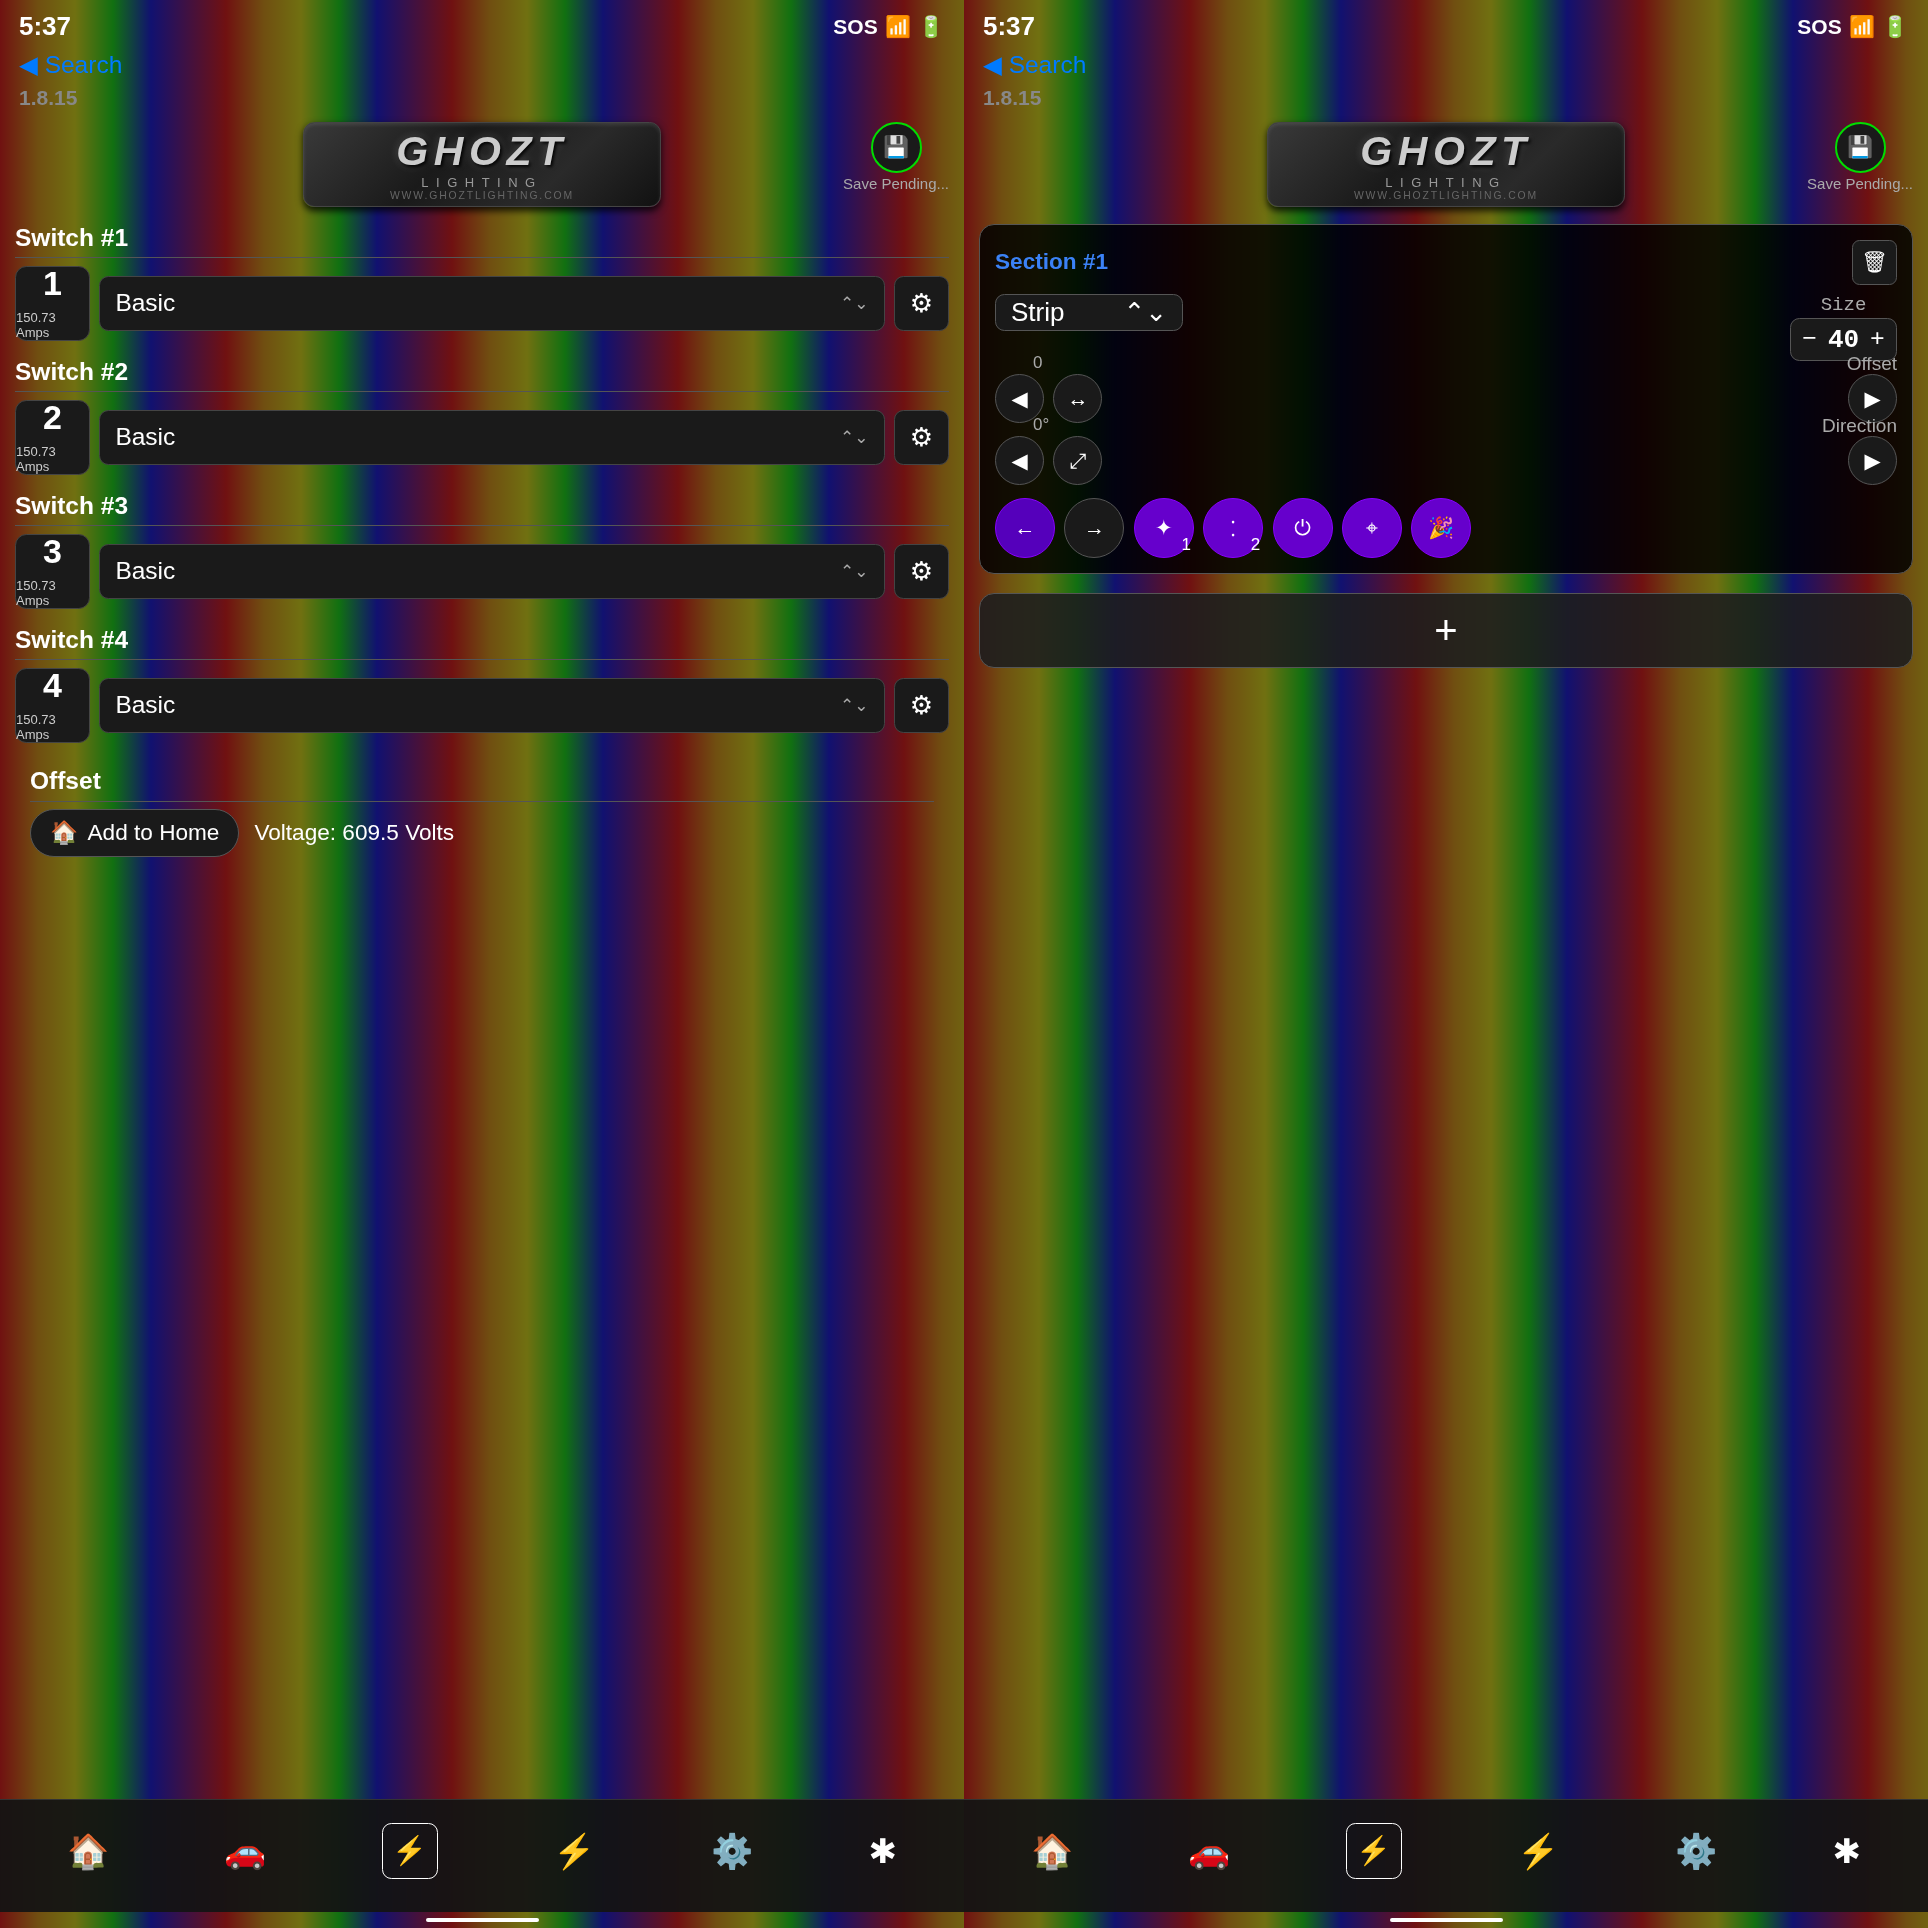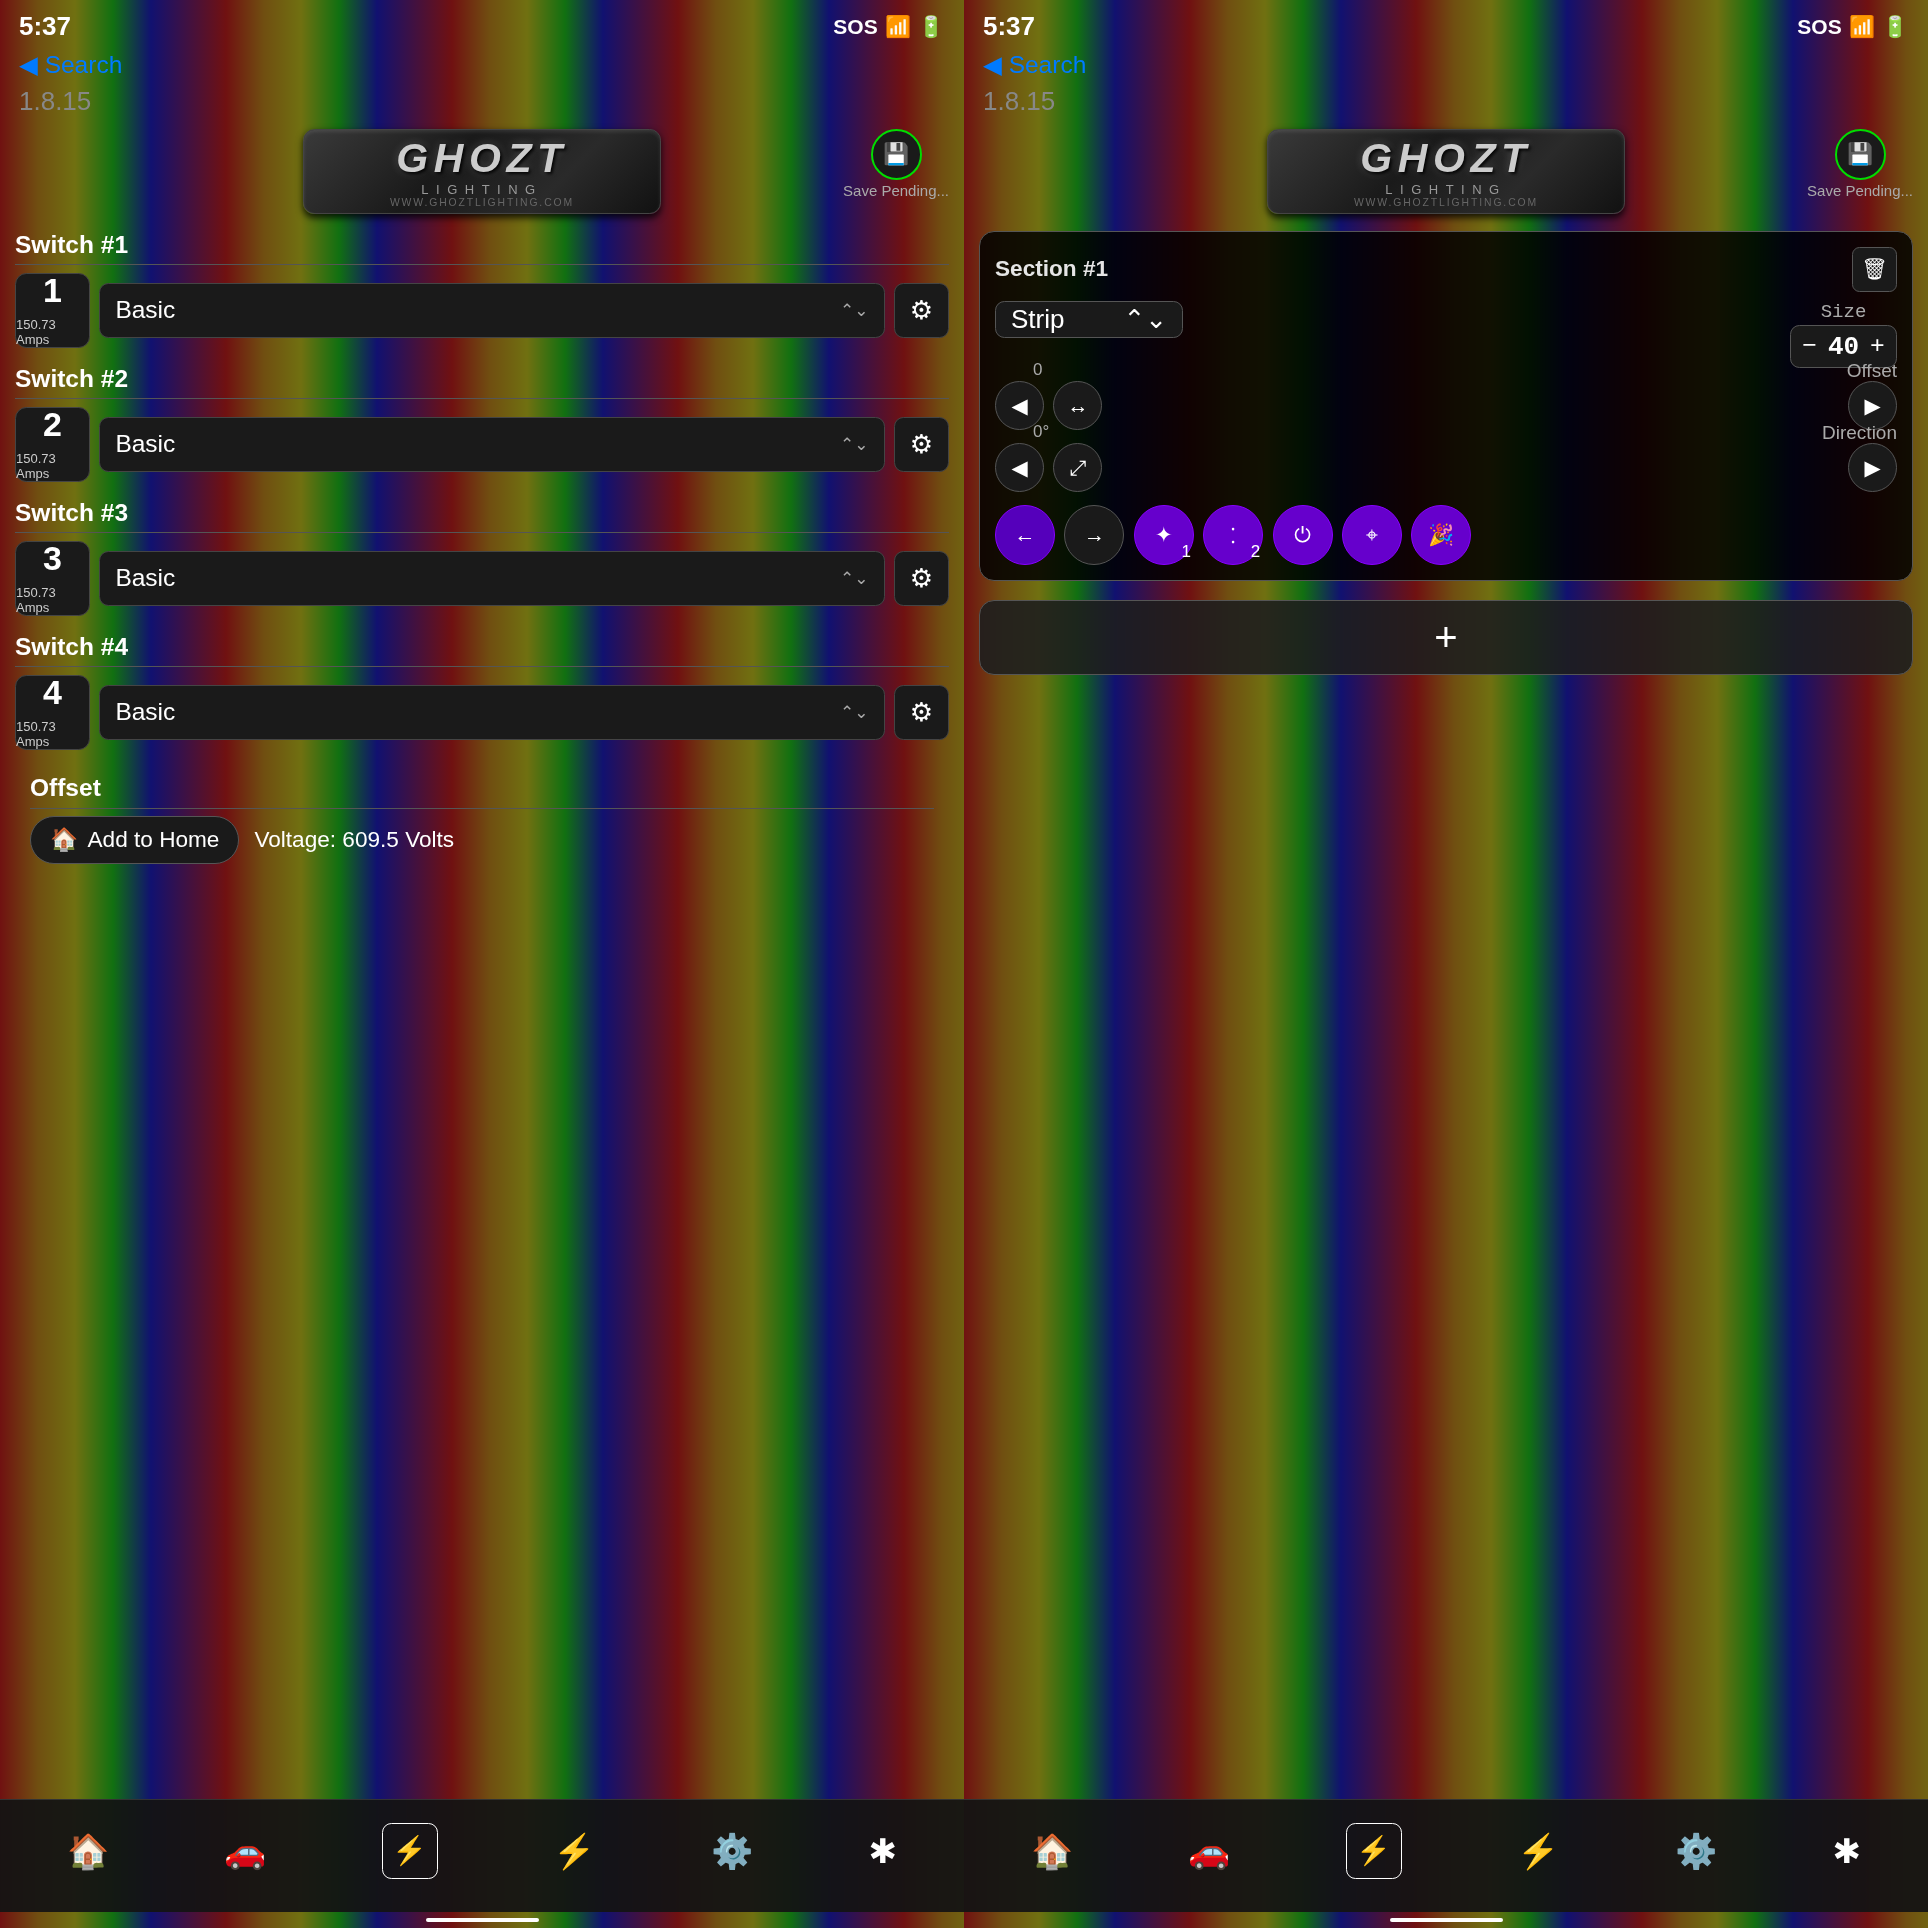--- a/index.html
+++ b/index.html
@@ -63,21 +63,22 @@
       color: #007AFF;
       font-size: 24.5px;
       display: flex;
       align-items: center;
       gap: 5.6px;
     }
 
     .version-text {
       padding: 1.9px 19px;
       color: #888;
-      font-size: 26px;
+      font-size: 21px;
+      font-weight: bold;
     }
 
     
     .logo-area {
       position: relative;
       padding: 9.4px 19px;
       display: flex;
       align-items: center;
       justify-content: center;
     }
@@ -301,21 +302,21 @@
     
     .section-editor {
       background: rgba(0,0,0,0.85);
       border: 0.9px solid #555;
       border-radius: 15px;
       margin: 7.5px 15px;
       padding: 15px;
     }
 
     .section-title {
-      color: #e5e5e5;
+      color: #3b82f6;
       font-size: 22.6px;
       font-weight: 600;
     }
 
     .trash-btn {
       width: 45px;
       height: 45px;
       background: #1a1a1a;
       border: 0.9px solid #555;
       border-radius: 7.5px;

